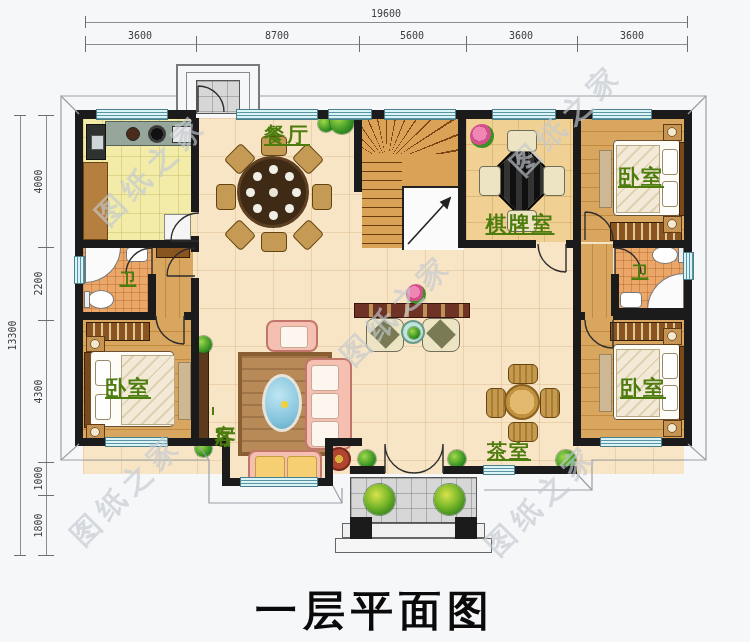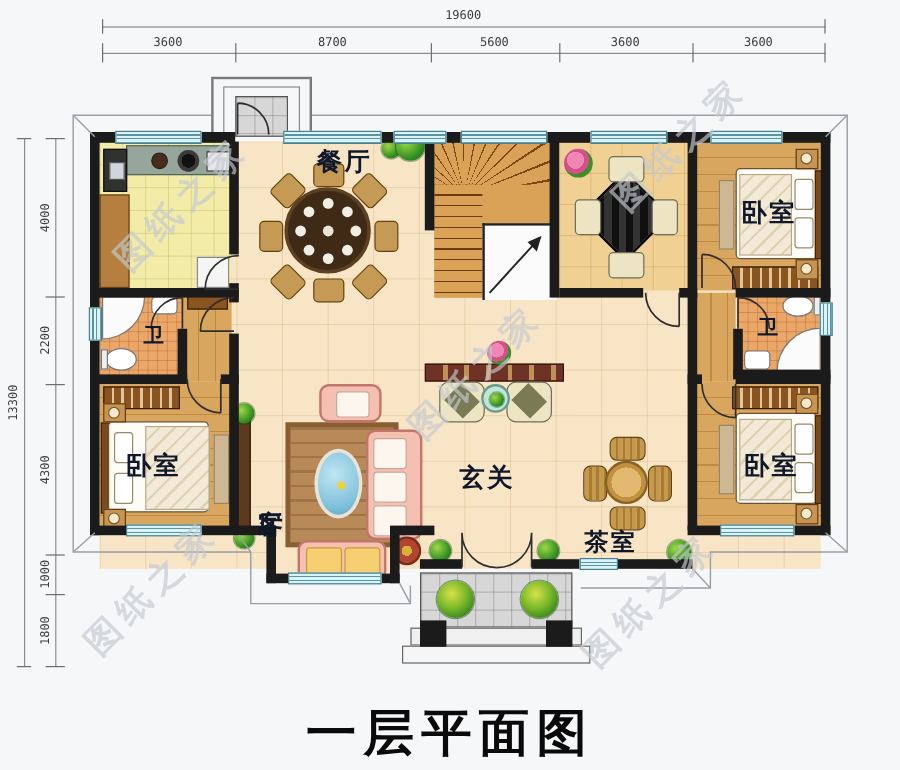--- a/index.html
+++ b/index.html
@@ -34,21 +34,21 @@
   .wardrobe{position:absolute;background:#8a5420;border:1px solid #341d05;background-image:repeating-linear-gradient(90deg,transparent 0 6px,rgba(255,236,190,.75) 6px 8px);}
   .headboard{position:absolute;background:#7a4a1a;border:1px solid #40250a;}
   .rug-strip{position:absolute;background:#cdb893;border:1px solid #9a8560;}
   .chair{position:absolute;background:#c49a54;border:1px solid #63430f;border-radius:4px;}
   .chair.cream{background:#ece4c2;border-color:#6e6e5a;}
   .chair.stripe{background:repeating-linear-gradient(90deg,#c59a4e 0 4px,#a87c32 4px 6px);}
   .plant{position:absolute;border-radius:50%;background:radial-gradient(circle at 35% 35%,#9ed948,#2f8c20 65%,#1b611a);box-shadow:0 0 0 1px rgba(20,70,15,.4);}
   .flower{position:absolute;border-radius:50%;background:radial-gradient(circle at 40% 40%,#ef86b4 0 35%,#d4508b 35% 55%,#3f8f26 55% 100%);}
   .bush{position:absolute;border-radius:50%;background:radial-gradient(circle at 40% 35%,#d8e24a,#79b82a 45%,#2f7d1c 85%);box-shadow:0 0 0 1px rgba(30,80,20,.5);}
   
-  .rlabel{position:absolute;font-weight:bold;color:#0f172a;font-size:21px;letter-spacing:2px;text-align:center;white-space:nowrap;}
+  .rlabel{position:absolute;font-weight:bold;color:#4d7c0f;font-size:21px;letter-spacing:2px;text-align:center;white-space:nowrap;text-decoration:underline;}
   .rlabel.small{font-size:17px;letter-spacing:0;}
   .rlabel.vert{writing-mode:vertical-rl;letter-spacing:4px;}
   .watermark{position:absolute;color:#c4cad1;opacity:.65;font-size:29px;letter-spacing:7px;font-weight:bold;transform:rotate(-45deg);white-space:nowrap;pointer-events:none;}
   #title{position:absolute;left:0;top:583px;width:750px;text-align:center;font-size:42px;font-weight:bold;color:#0a0a0a;letter-spacing:6px;}
   svg.overlay{position:absolute;left:0;top:0;pointer-events:none;}
 </style>
 </head>
 <body>
 
 <div id="stage">
@@ -325,26 +325,26 @@
       <path d="M385,444 A29,29 0 0 0 414,473 M385,473 L385,444"></path>
       <path d="M443,444 A29,29 0 0 1 414,473 M443,473 L443,444"></path>
     </g>
     <g stroke="#222" stroke-width="1.6" fill="#222">
       <line x1="408" y1="244" x2="450" y2="198"></line>
       <polygon points="450,198 441,202 447,208"></polygon>
     </g>
   </svg>
 
   <div class="rlabel" style="left:245px;top:121px;width:84px;">餐厅</div>
+  <div class="rlabel" style="left:457px;top:210px;width:126px;">棋牌室</div>
   <div class="rlabel" style="left:599px;top:163px;width:84px;">卧室</div>
   <div class="rlabel small" style="left:112px;top:268px;width:32px;">卫</div>
   <div class="rlabel small" style="left:624px;top:261px;width:32px;">卫</div>
   <div class="rlabel" style="left:86px;top:374px;width:84px;">卧室</div>
   <div class="rlabel vert" style="left:211px;top:376px;height:70px;">客厅</div>
-  <div class="rlabel" style="left:364px;top:384px;width:84px;">玄关</div>
   <div class="rlabel" style="left:467px;top:438px;width:84px;font-size:20px;">茶室</div>
   <div class="rlabel" style="left:601px;top:374px;width:84px;">卧室</div>
 
   <div class="watermark" style="left:80px;top:150px;">图纸之家</div>
   <div class="watermark" style="left:495px;top:100px;">图纸之家</div>
   <div class="watermark" style="left:325px;top:290px;">图纸之家</div>
   <div class="watermark" style="left:55px;top:470px;">图纸之家</div>
   <div class="watermark" style="left:470px;top:480px;">图纸之家</div>
 
   <div id="title">一层平面图</div>

